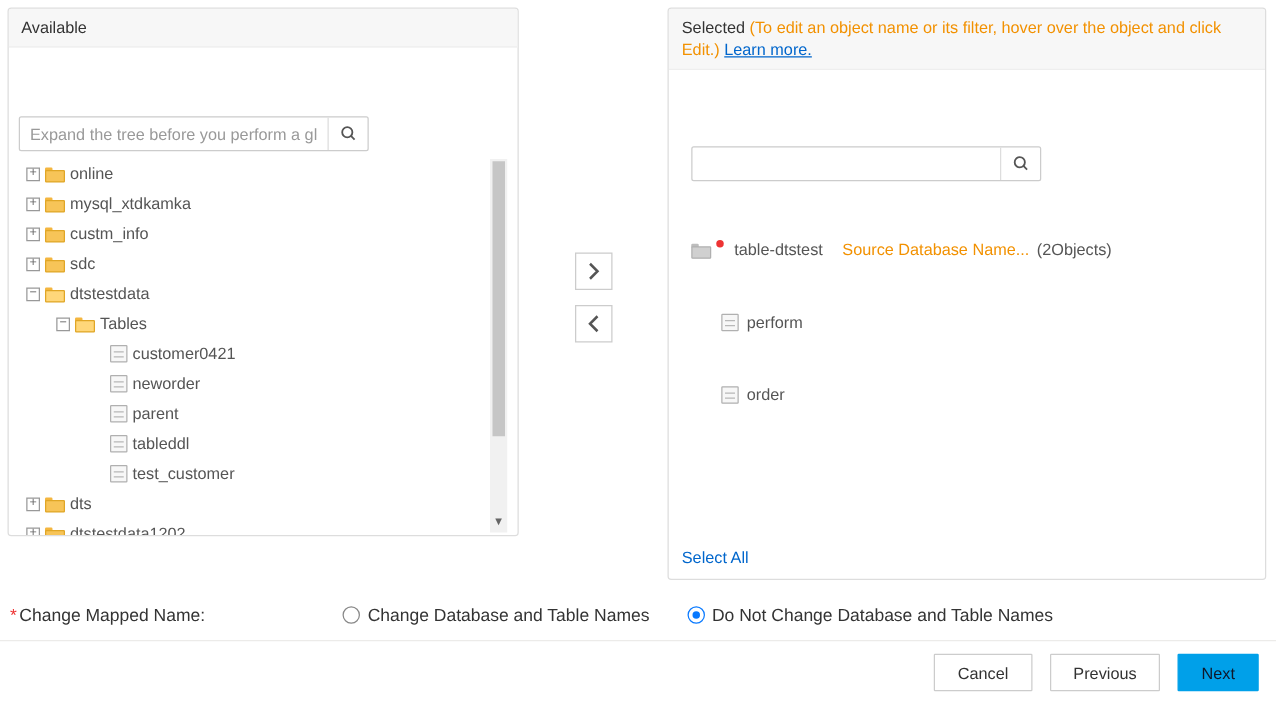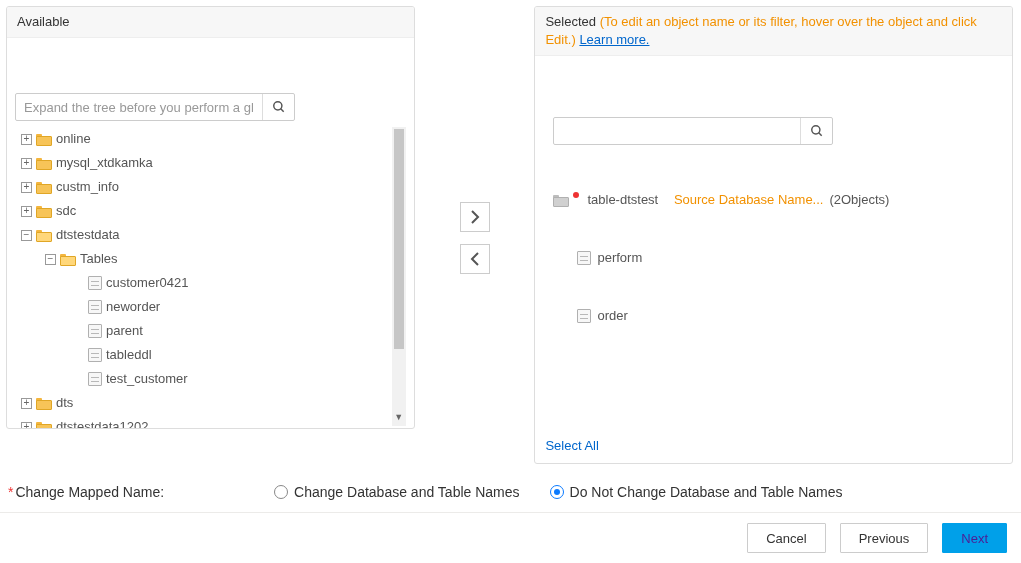--- a/index.html
+++ b/index.html
@@ -164,21 +164,21 @@
   display: flex; justify-content: flex-end; gap: 14px;
   padding: 10px 14px; background: #fff;
 }
 .btn {
   height: 30px; padding: 0 18px;
   border: 1px solid #ccc; background: #fff; color: #333;
   display: inline-flex; align-items: center; cursor: pointer;
   font-size: 13px; border-radius: 1px;
 }
 .btn-primary {
-  background: #00a0e9; border-color: #00a0e9; color: #4c1d95;
+  background: #00a0e9; border-color: #00a0e9; color: #0f172a;
 }
 
 .sel-list { padding: 4px 10px 0 10px; }
 .sel-row { display: flex; align-items: center; gap: 6px; line-height: 26px; margin-top: 32px; }
 .sel-row .sub { padding-left: 18px; }
 </style>
 </head>
 <body>
 
 <div class="container">

